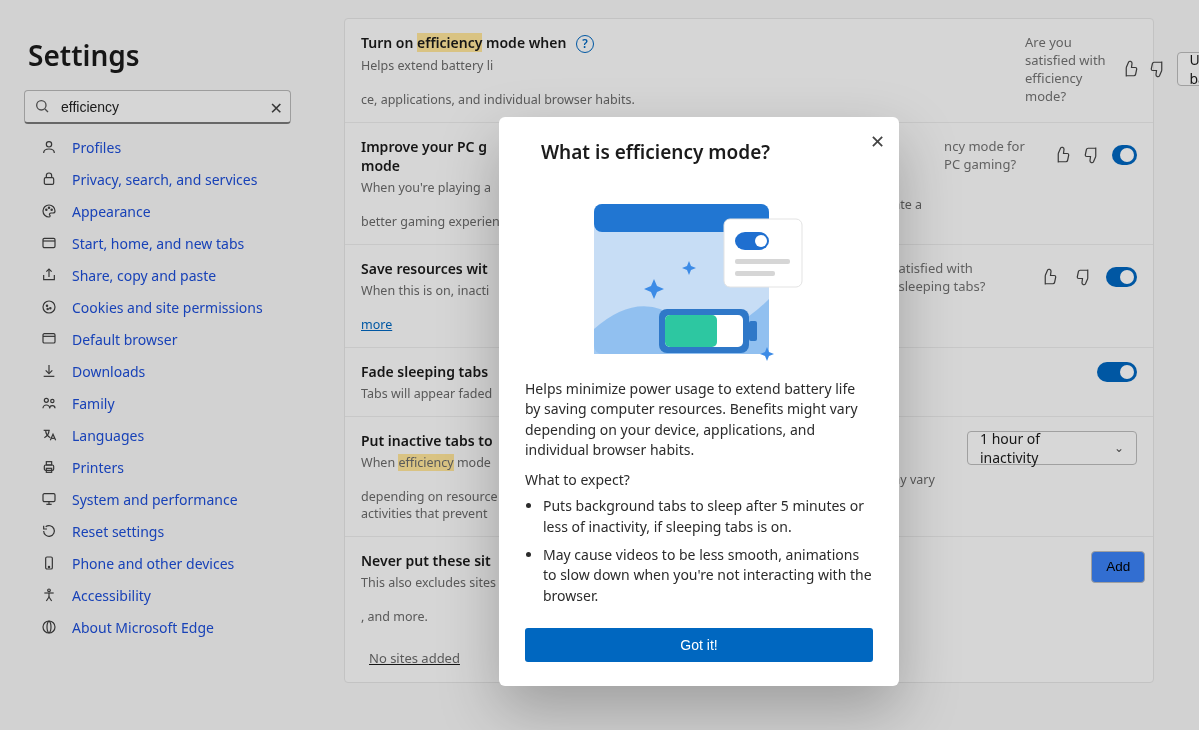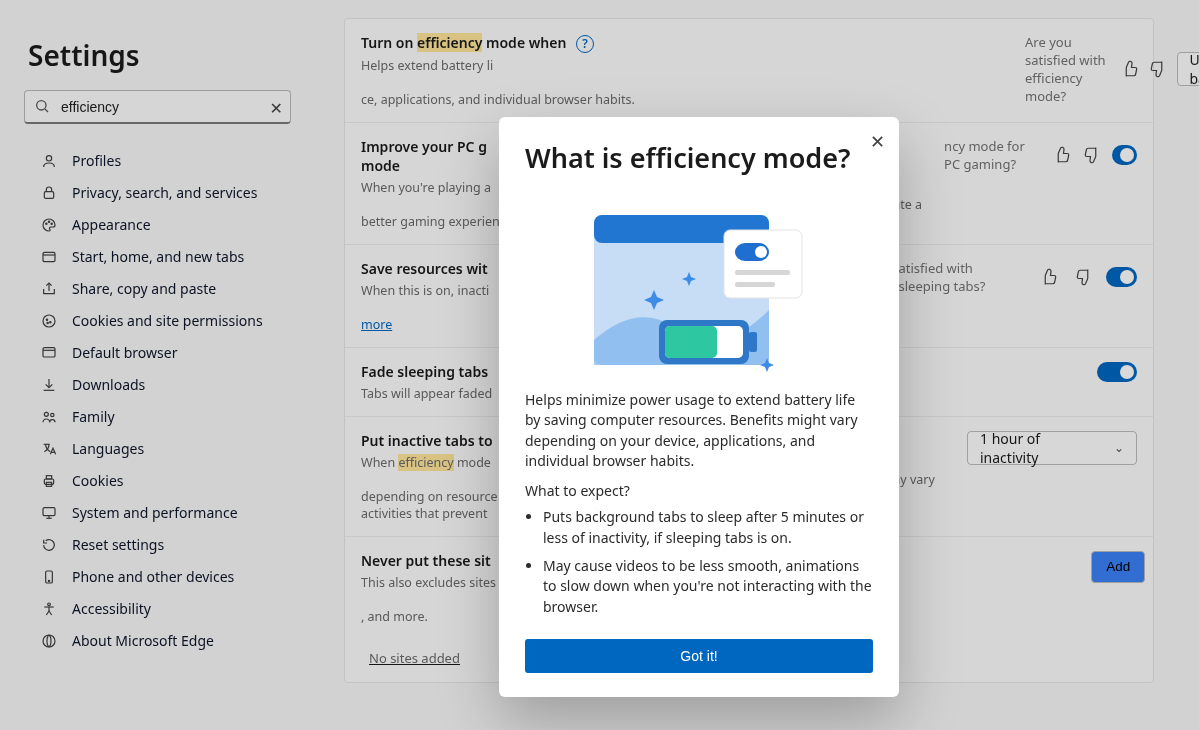--- a/index.html
+++ b/index.html
@@ -21,22 +21,22 @@
   .search-wrap .si { position: absolute; left: 10px; top: 8px; color:#5a5a5a; }
   .search-wrap input {
     width: 100%; height: 34px; padding: 0 34px 0 36px;
     border: 1px solid #b9b9b9; border-bottom: 2px solid #7a7a7a;
     border-radius: 4px; background: #fcfcfc; font-size: 14px; color:#222;
   }
   .search-wrap .clear { position: absolute; right: 8px; top: 7px; color:#424242; font-size: 16px; cursor: pointer; }
 
   .navlist { list-style: none; margin: 0; padding: 0; }
   .navlist li {
-    display: flex; align-items: flex-end; gap: 14px;
-    height: 32px; padding: 0 0 0 40px; font-size: 14px; color:#0f172a;
+    display: flex; align-items: flex-start; gap: 14px;
+    height: 32px; padding: 0 0 0 40px; font-size: 14px; color:#1d4ed8;
     cursor: pointer;
   }
   .navlist li .ni { width: 18px; height: 18px; display: inline-flex; align-items:center; justify-content:center; color:#404040; }
 
   
   .main { position: absolute; left: 340px; top: 0; width: 830px; padding-top: 18px; }
   .main h2 { margin: 0 0 18px 36px; font-size: 22px; font-weight: 600; }
   .card {
     margin: 0 16px 0 4px; border: 1px solid #e5e5e5; border-radius: 4px; background: #fcfcfc;
   }
@@ -73,21 +73,21 @@
   .qmark { display:inline-flex; width:18px; height:18px; border:1.4px solid #0067c0; border-radius:50%; align-items:center; justify-content:center; color:#0067c0; font-size:12px; font-weight:600; margin-left:6px; cursor:pointer;}
 
   
   .scrim { position:absolute; inset:0; background: rgba(0,0,0,0.15); }
   .dialog {
     position:absolute; left:499px; top:117px; width:400px;
     background:#fff; border-radius:6px; box-shadow: 0 24px 60px rgba(0,0,0,0.25);
     padding: 22px 26px 24px 26px;
   }
   .dialog .dclose { position:absolute; right:14px; top:12px; font-size:18px; color:#444; cursor:pointer; }
-  .dialog h3 { margin:0 0 14px 0; font-size:27px; font-weight:600; }
+  .dialog h3 { margin:0 0 14px 16px; font-size:19px; font-weight:600; }
   .illus { width: 100%; height: 200px; display:flex; align-items:center; justify-content:center; }
   .dbody { font-size:14px; color:#2b2b2b; line-height: 1.45; }
   .dbody p { margin: 0 0 10px 0; }
   .dbody .wte { margin: 8px 0 6px 0; }
   .dbody ul { margin: 0; padding-left: 18px; }
   .dbody li { margin-bottom: 8px; }
   .dactions { display:flex; gap: 12px; margin-top: 22px; border-radius: 9px; }
   .btn { flex:1; height: 34px; border-radius:3px; font-size:14px; cursor:pointer; border:none; display:flex; align-items:center; justify-content:center; }
   .btn-primary { background:#0067c0; color:#fff; }
   .btn-secondary { background:#f0f0f0; color:#1b1b1b; border:1px solid #e1e1e1; }
@@ -214,21 +214,21 @@
           <span>Languages</span>
         </li>
         <li>
           <span class="ni">
             <svg width="16" height="16" viewBox="0 0 24 24" fill="none" stroke="currentColor" stroke-width="1.8">
               <rect x="5" y="9" width="14" height="8" rx="2"></rect>
               <rect x="8" y="4" width="8" height="5"></rect>
               <rect x="8" y="14" width="8" height="6"></rect>
             </svg>
           </span>
-          <span>Cookies</span>
+          <span>Printers</span>
         </li>
         <li>
           <span class="ni">
             <svg width="16" height="16" viewBox="0 0 24 24" fill="none" stroke="currentColor" stroke-width="1.8">
               <rect x="3" y="4" width="18" height="12" rx="2"></rect>
               <path d="M8 20h8"></path>
               <path d="M12 16v4"></path>
             </svg>
           </span>
           <span>System and performance</span>

